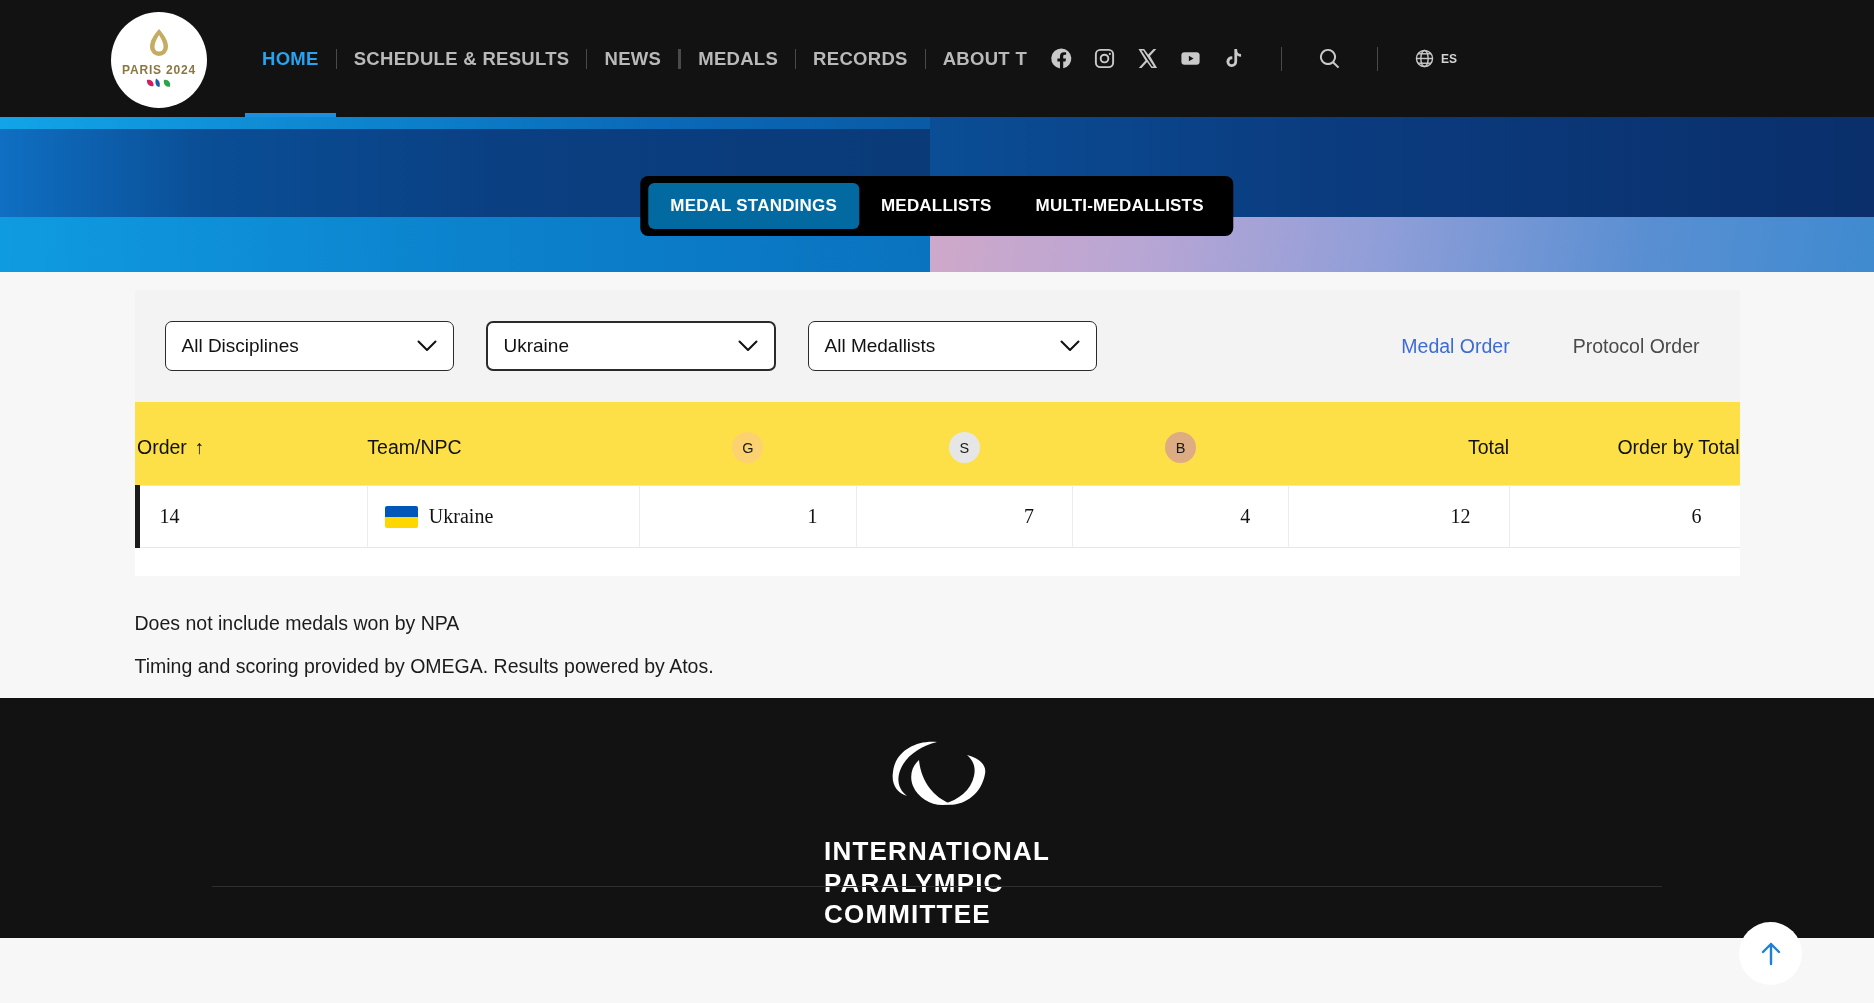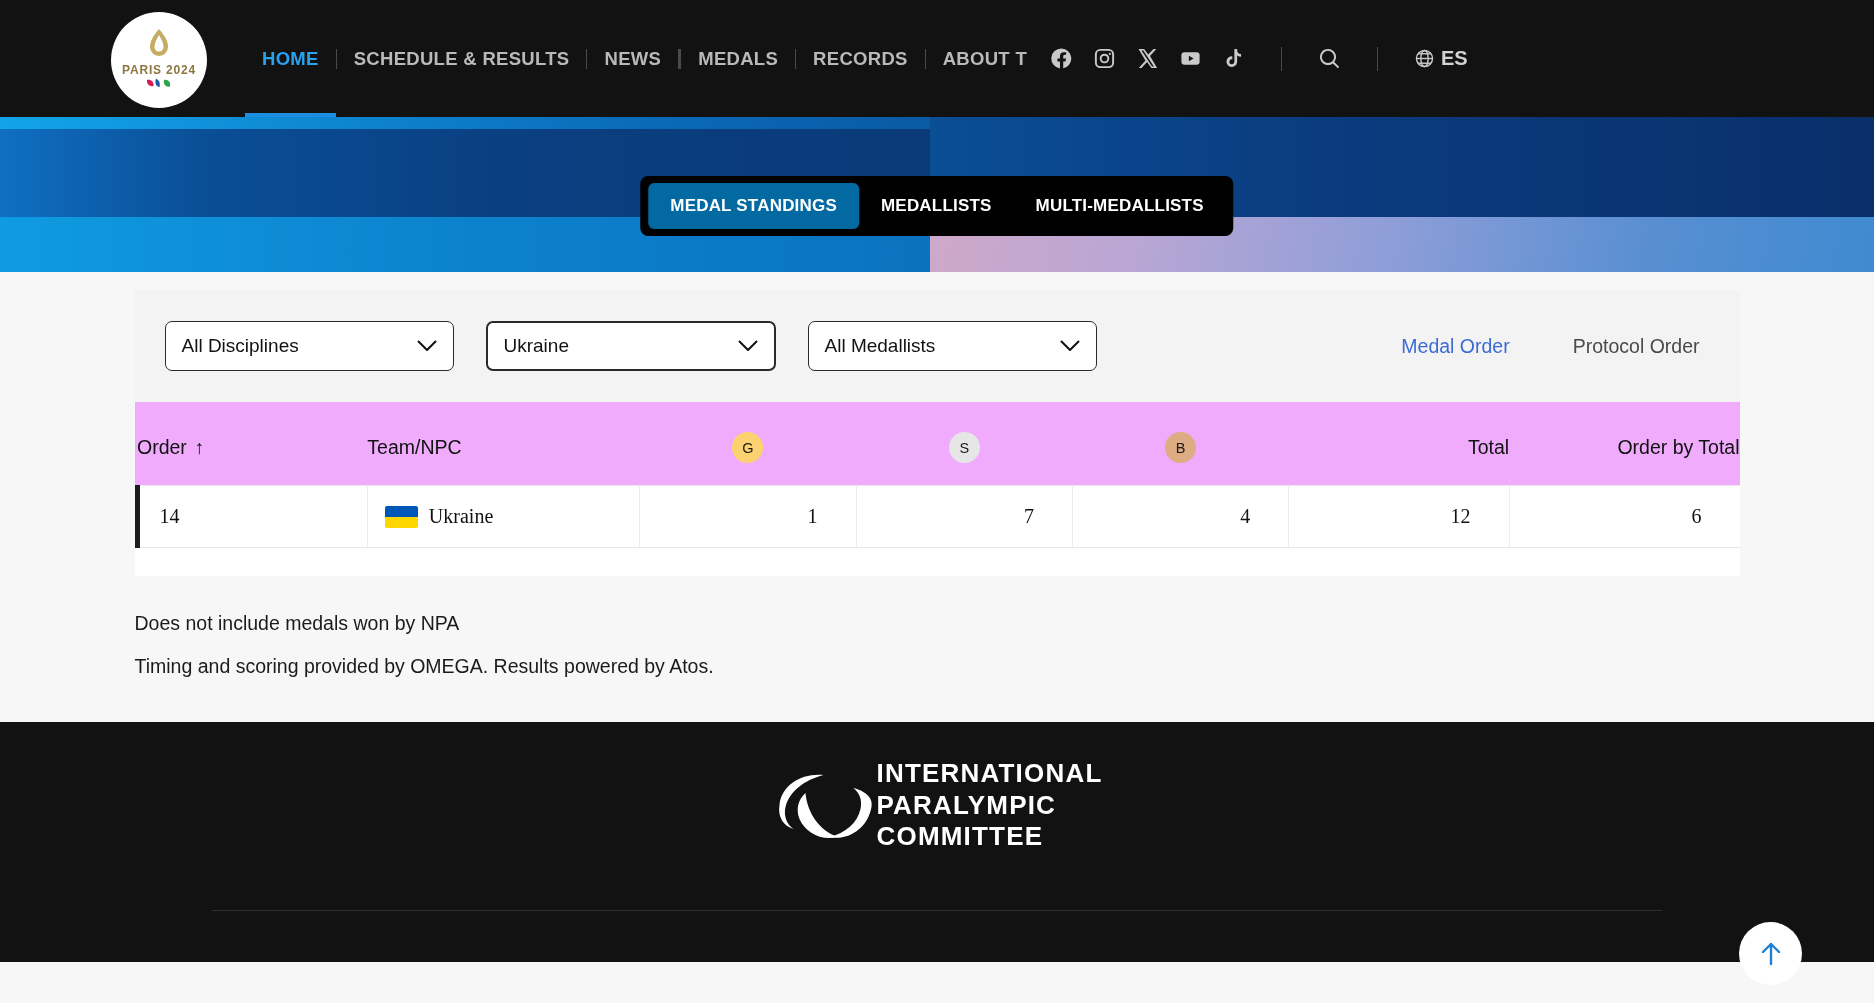--- a/index.html
+++ b/index.html
@@ -91,21 +91,21 @@
     margin-left: 6px;
   }
   .social-ic { width: 23px; height: 23px; display:block; cursor:pointer; fill:#c9c9c9; }
   .nav-sep2 {
     width: 1px; height: 24px; background:#4a4a4a; margin: 0 16px;
   }
   .lang {
     display: flex; align-items: center; gap: 6px; cursor: pointer;
   }
   .lang-label {
-    font-size: 20px; font-weight: 700; color: #d3d3d3;
+    font-size: 12px; font-weight: 700; color: #d3d3d3;
     font-family: "Liberation Sans", sans-serif;
   }
 
   
   .hero {
     position: relative;
     width: 1874px;
     height: 155px;
     overflow: hidden;
     background: #0b2f63;
@@ -205,21 +205,21 @@
     color: #4a4a4a;
     cursor: pointer;
     font-family: "Liberation Sans", sans-serif;
   }
   .order-link.active { color: #3d6bd6; }
 
   
   .table-wrap {
     margin: 0 auto;
     width: 1605px;
-    background: #f0abfc;
+    background: #fde047;
     padding-top: 16px;
   }
   table.standings {
     width: 1605px;
     border-collapse: collapse;
     table-layout: fixed;
   }
   table.standings th {
     font-weight: 400;
     font-size: 19.5px;
@@ -282,21 +282,20 @@
   .td-total { text-align: right; padding-right: 38px; border-right: 1px solid #ececec; }
   .td-obt   { text-align: right; padding-right: 38px; }
 
   .row-spacer { height: 28px; background: #ffffff; }
 
   
   .notes {
     margin: 0 auto;
     width: 1605px;
     padding-top: 36px;
-    padding-bottom: 24px;
   }
   .note {
     font-size: 19.5px;
     color: #1b1b1b;
     padding-bottom: 20px;
     font-family: "Liberation Sans", sans-serif;
   }
 
   
   .footer {
@@ -305,20 +304,22 @@
     height: 240px;
     position: relative;
   }
   .footer-logo {
     position: absolute;
     left: 50%;
     transform: translateX(-50%);
     top: 36px;
     display: flex;
     align-items: center;
+    gap: 24px;
+    flex-direction: column;
   }
   .footer-agitos { width: 105px; height: 78px; display: block; }
   .footer-name {
     color: #ffffff;
     font-size: 26px;
     font-weight: 700;
     letter-spacing: 1.2px;
     line-height: 1.22;
     font-family: "Liberation Sans", sans-serif;
   }

